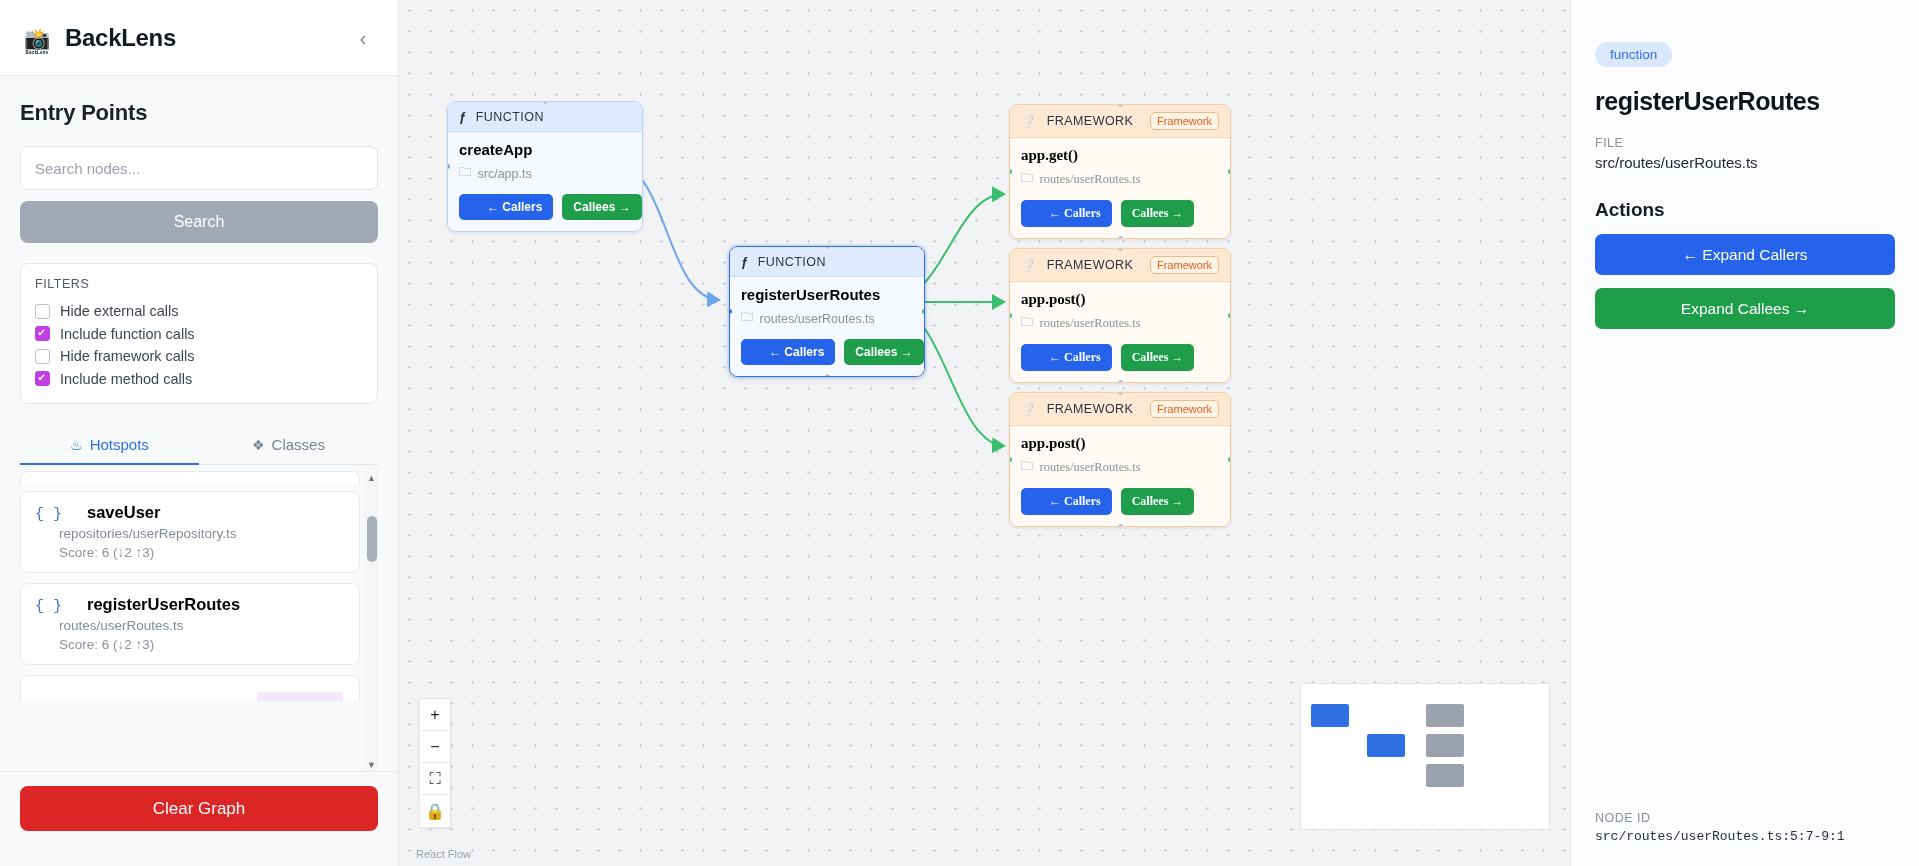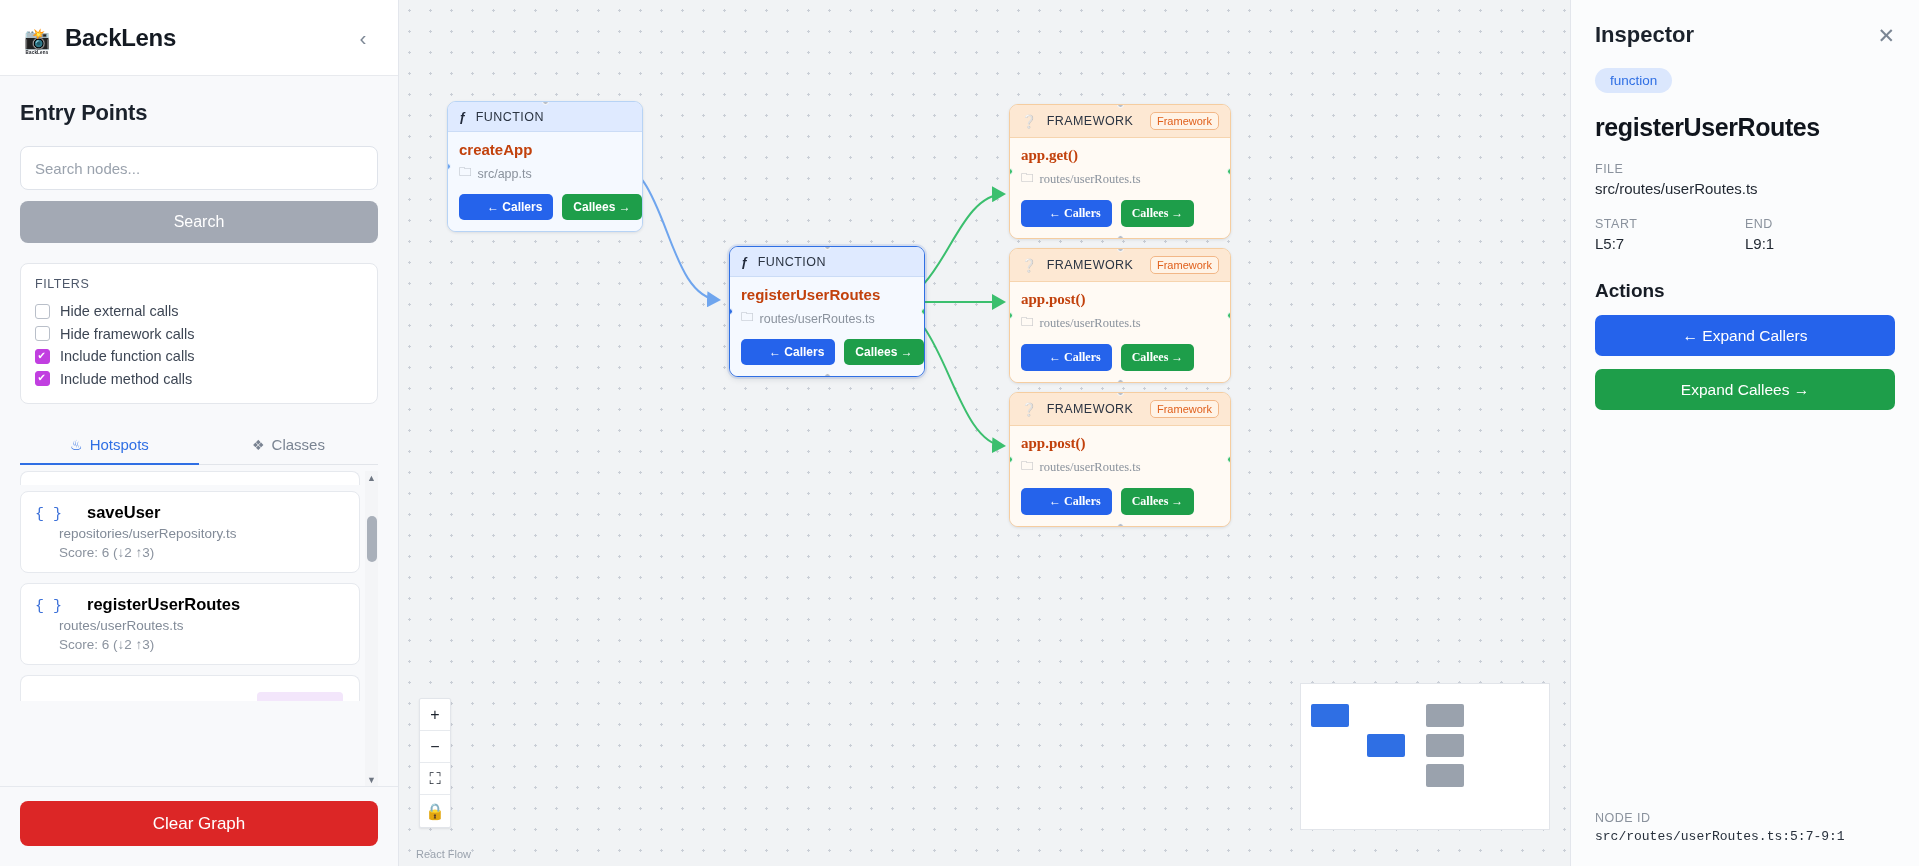--- a/index.html
+++ b/index.html
@@ -133,21 +133,21 @@
     color:#6e7682; font-size:9px; cursor:pointer; background:#f4f5f7;
   }
   .sb-arrow.up { top:0; }
   .sb-arrow.down { bottom:0; }
   .scrollbar-thumb {
     position: absolute; right: 1.5px; top: 45px;
     width: 10px; height: 46px; border-radius: 5px;
     background: #a9b0ba; cursor: pointer;
   }
 
-  .sb-footer { padding: 14px 20px 20px 20px; border-top: 1px solid #e6e9ee; }
+  .sb-footer { padding: 14px 20px 35px 20px; border-top: 1px solid #e6e9ee; }
   .clear-btn {
     width: 100%; height: 45px; border: none; border-radius: 8px;
     background: #dc2626; color: #fff; font-size: 17px;
     font-family: inherit; cursor: pointer;
   }
 
   
   .canvas {
     position: relative; flex: 1; height: 866px;
     background-color: #f1f3f5;
@@ -176,21 +176,21 @@
   }
   .node.fw .node-head { background: #fde8d3; border-bottom-color: #f6d4ae; }
   .head-ico { font-size: 13px; font-weight: 700; color: #21293a; }
   .fw-badge {
     margin-left: auto; font-size: 11px; color: #e0601c;
     border: 1px solid #f2b787; border-radius: 5px;
     padding: 2px 6px; background: #fff3e6; letter-spacing: 0;
   }
   .node-body { padding: 9px 11px 11px 11px; background: #f5f9ff; }
   .node.fw .node-body { background: #fffaf4; font-family: Liberation Serif, serif; }
-  .node-name { font-size: 15px; font-weight: 700; color: #c2410c; }
+  .node-name { font-size: 15px; font-weight: 700; color: #000000; }
   .node-file {
     font-size: 12.5px; color: #8a929d; margin-top: 5px;
     display: flex; align-items: center; gap: 6px;
   }
   .node-btns { display: flex; gap: 9px; margin-top: 10px; }
   .nb {
     border: none; border-radius: 5px; color: #fff;
     font-size: 12px; font-weight: 700; font-family: inherit;
     padding: 6px 11px; cursor: pointer; white-space: nowrap;
   }
@@ -298,26 +298,26 @@
       <button class="search-btn">Search</button>
 
       <div class="filters">
         <div class="filters-title">FILTERS</div>
 
         <div class="f-row">
           <span class="cbx"></span>
           <span class="f-label">Hide external calls</span>
         </div>
         <div class="f-row">
+          <span class="cbx on"></span>
+          <span class="f-label">Include function calls</span>
+        </div>
+        <div class="f-row">
           <span class="cbx"></span>
           <span class="f-label">Hide framework calls</span>
-        </div>
-        <div class="f-row">
-          <span class="cbx on"></span>
-          <span class="f-label">Include function calls</span>
         </div>
         <div class="f-row">
           <span class="cbx on"></span>
           <span class="f-label">Include method calls</span>
         </div>
       </div>
 
       <div class="tabs">
         <div class="tab active">
           <span class="tab-ico">♨</span>
@@ -504,41 +504,27 @@
     <div class="minimap">
       <div class="mm-node" style="left:10px;  top:20px;  width:38px; height:23px; background:#2f6fe4;"></div>
       <div class="mm-node" style="left:66px;  top:50px;  width:38px; height:23px; background:#2f6fe4;"></div>
       <div class="mm-node" style="left:125px; top:20px;  width:38px; height:23px; background:#9aa2ad;"></div>
       <div class="mm-node" style="left:125px; top:50px;  width:38px; height:23px; background:#9aa2ad;"></div>
       <div class="mm-node" style="left:125px; top:80px;  width:38px; height:23px; background:#9aa2ad;"></div>
     </div>
   </main>
 
   <aside class="inspector">
-    <div class="insp-head">
-      <div class="insp-title">Inspector</div>
-      <div class="insp-close">✕</div>
-    </div>
 
     <div class="chip">function</div>
     <div class="insp-name">registerUserRoutes</div>
 
     <div class="lbl">FILE</div>
     <div class="val">src/routes/userRoutes.ts</div>
 
-    <div class="two-col">
-      <div>
-        <div class="lbl">START</div>
-        <div class="val">L5:7</div>
-      </div>
-      <div>
-        <div class="lbl">END</div>
-        <div class="val">L9:1</div>
-      </div>
-    </div>
 
     <div class="insp-actions-title">Actions</div>
     <button class="act-btn blue">←  Expand Callers</button>
     <button class="act-btn green">Expand Callees  →</button>
 
     <div class="node-id-block">
       <div class="lbl" style="margin-top:0;">NODE ID</div>
       <div class="node-id-val">src/routes/userRoutes.ts:5:7-9:1</div>
     </div>
   </aside>

